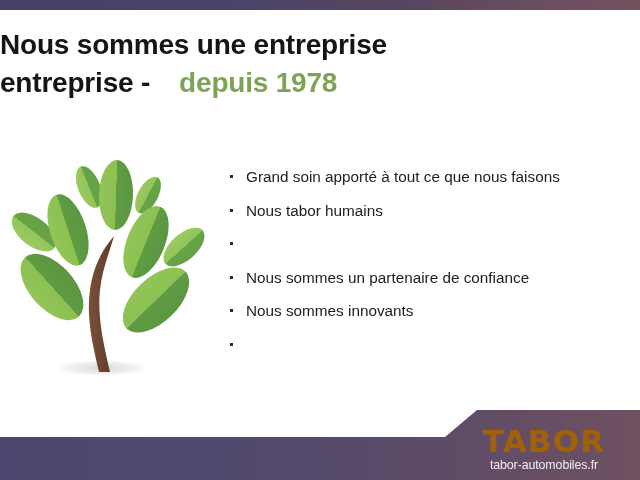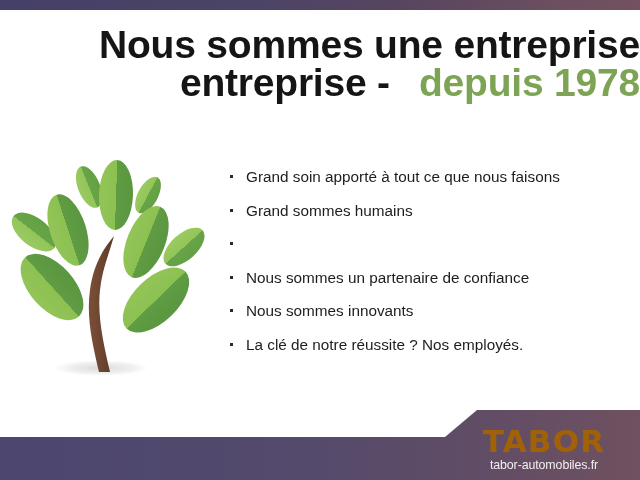--- a/index.html
+++ b/index.html
@@ -33,22 +33,22 @@
     height: 10px;
     background: linear-gradient(90deg, #454067 0%, #4b4468 38%, #57455f 62%, #6d4f60 88%, #73515f 100%);
   }
 
   
   .headline {
     position: absolute;
     left: 0;
     top: 26px;
     width: 640px;
-    text-align: right;
-    font-size: 39px;
+    text-align: left;
+    font-size: 28px;
     font-weight: bold;
     line-height: 38px;
     letter-spacing: -0.2px;
     color: #151515;
   }
   .headline .line {
     display: block;
     white-space: nowrap;
   }
   .headline .accent {
@@ -202,36 +202,35 @@
     </svg>
   </div>
 
   <ul class="bullet-list">
     <li class="bullet-row">
       <span class="bullet-dot"></span>
       <span>Grand soin apporté à tout ce que nous faisons</span>
     </li>
     <li class="bullet-row">
       <span class="bullet-dot"></span>
-      <span>Grand sommes humains</span>
+      <span>Nous tabor humains</span>
     </li>
     <li class="bullet-row">
       <span class="bullet-dot"></span>
     </li>
     <li class="bullet-row">
       <span class="bullet-dot"></span>
       <span>Nous sommes un partenaire de confiance</span>
     </li>
     <li class="bullet-row">
       <span class="bullet-dot"></span>
       <span>Nous sommes innovants</span>
     </li>
     <li class="bullet-row">
       <span class="bullet-dot"></span>
-      <span>La clé de notre réussite ? Nos employés.</span>
     </li>
   </ul>
 
   <div class="footer">
     <svg viewBox="0 0 640 78" preserveAspectRatio="none" xmlns="http://www.w3.org/2000/svg" aria-hidden="true">
       <defs>
         <linearGradient id="footerGrad" x1="0" y1="0" x2="1" y2="0">
           <stop offset="0%" stop-color="#4c4670"></stop>
           <stop offset="45%" stop-color="#534a6c"></stop>
           <stop offset="72%" stop-color="#5f4c66"></stop>

